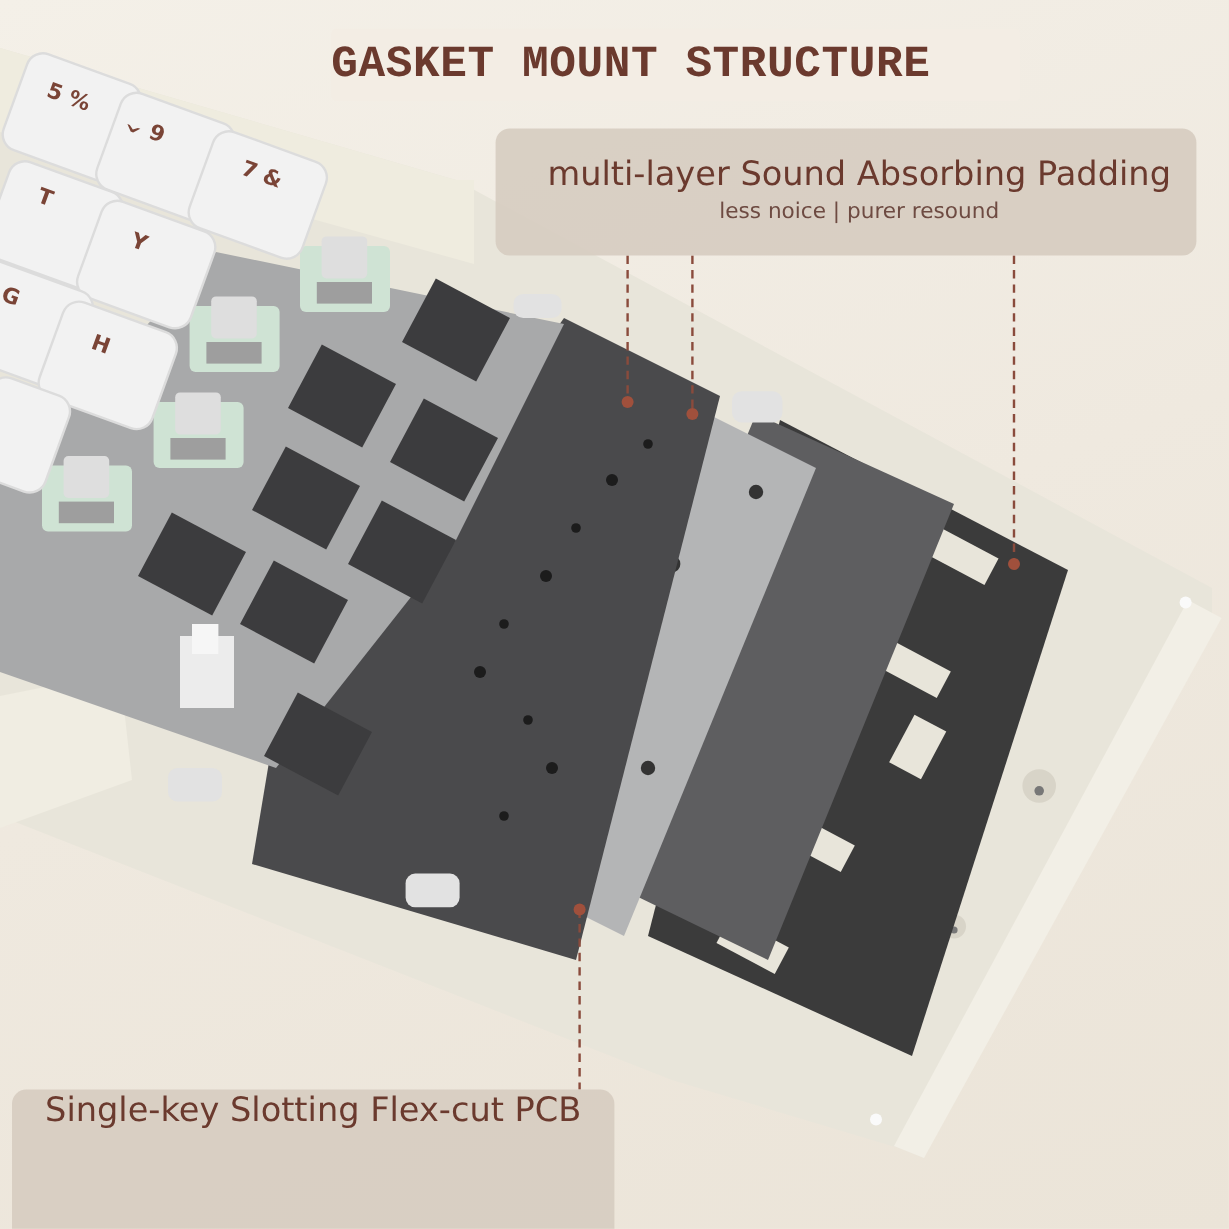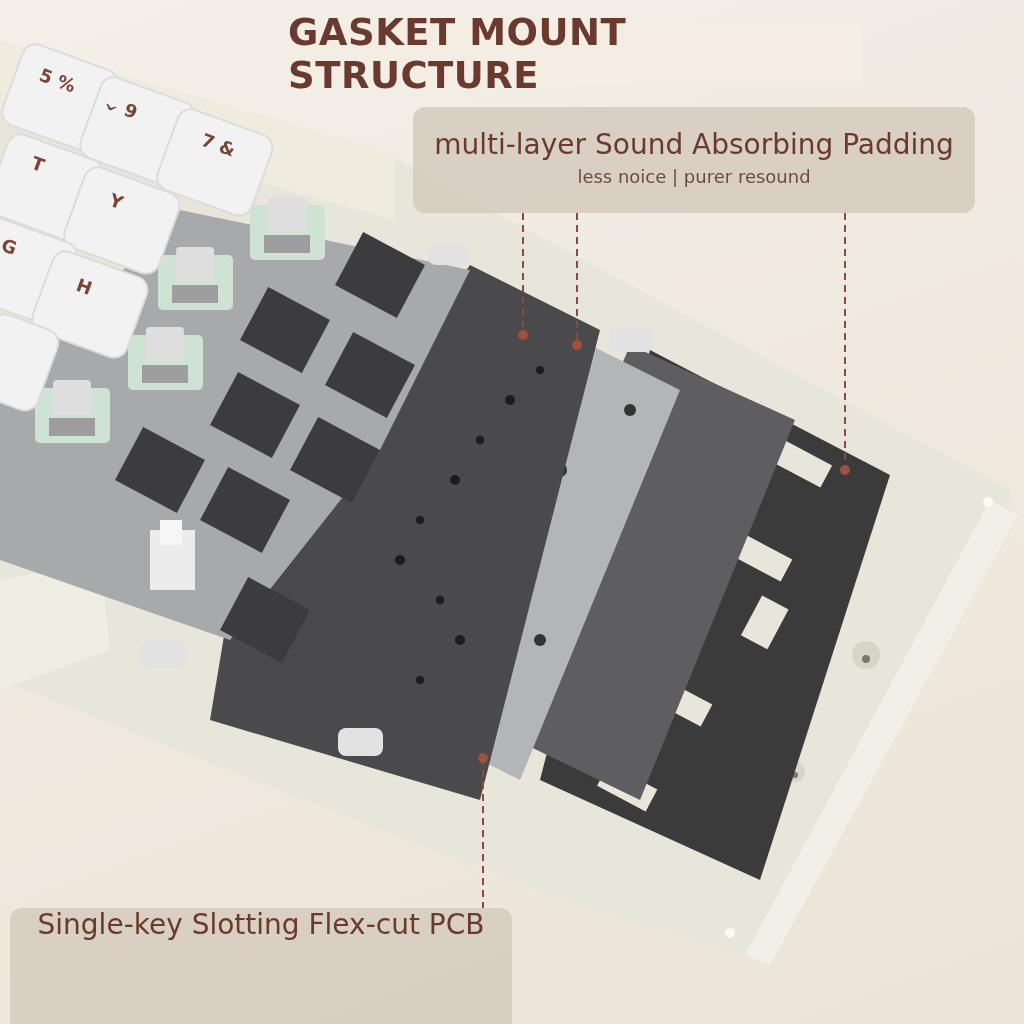--- a/index.html
+++ b/index.html
@@ -1,24 +1,24 @@
 <!DOCTYPE html>
 <html><head>
 <meta charset="utf-8">
 <style>
   html,body{margin:0;padding:0;}
   body{width:1024px;height:1024px;overflow:hidden;background:#efe9de;font-family:"DejaVu Sans","Liberation Sans",sans-serif;}
   .stage{position:relative;width:1024px;height:1024px;background:linear-gradient(160deg,#f4f0e8 0%,#efe9df 50%,#ebe4d8 100%);}
   svg.scene{position:absolute;left:0;top:0;}
-  .title-box{position:absolute;left:288px;top:24px;width:574px;height:60px;background:#f3ede4;display:flex;align-items:center;justify-content:center;border-radius:4px;}
+  .title-box{position:absolute;left:276px;top:24px;width:574px;height:60px;background:#f3ede4;display:flex;align-items:center;justify-content:flex-start;border-radius:4px;font-family:Liberation Mono, monospace;}
   .title{color:#6b3a2e;font-weight:bold;font-size:37px;letter-spacing:0.5px;}
   .callout{position:absolute;background:rgba(214,204,192,0.9);border-radius:12px;display:flex;flex-direction:column;align-items:center;justify-content:center;color:#6b3a2e;}
   .callout .main{font-size:28px;line-height:34px;}
   .callout .sub{font-size:18px;line-height:30px;color:#6e4b42;}
-  .c1{left:413px;top:107px;width:562px;height:106px;}
+  .c1{left:413px;top:107px;width:562px;height:106px;padding-left:22px;}
   .c2{left:10px;top:908px;width:502px;height:134px;justify-content:space-between;}
 </style>
 </head>
 <body>
 
 <div class="stage">
   <svg class="scene" width="1024" height="1024" viewBox="0 0 1024 1024">
 
     <g>
       <polygon points="0,40 380,150 1010,490 1010,520 760,960 560,900 0,680" fill="#e8e5da"></polygon>

